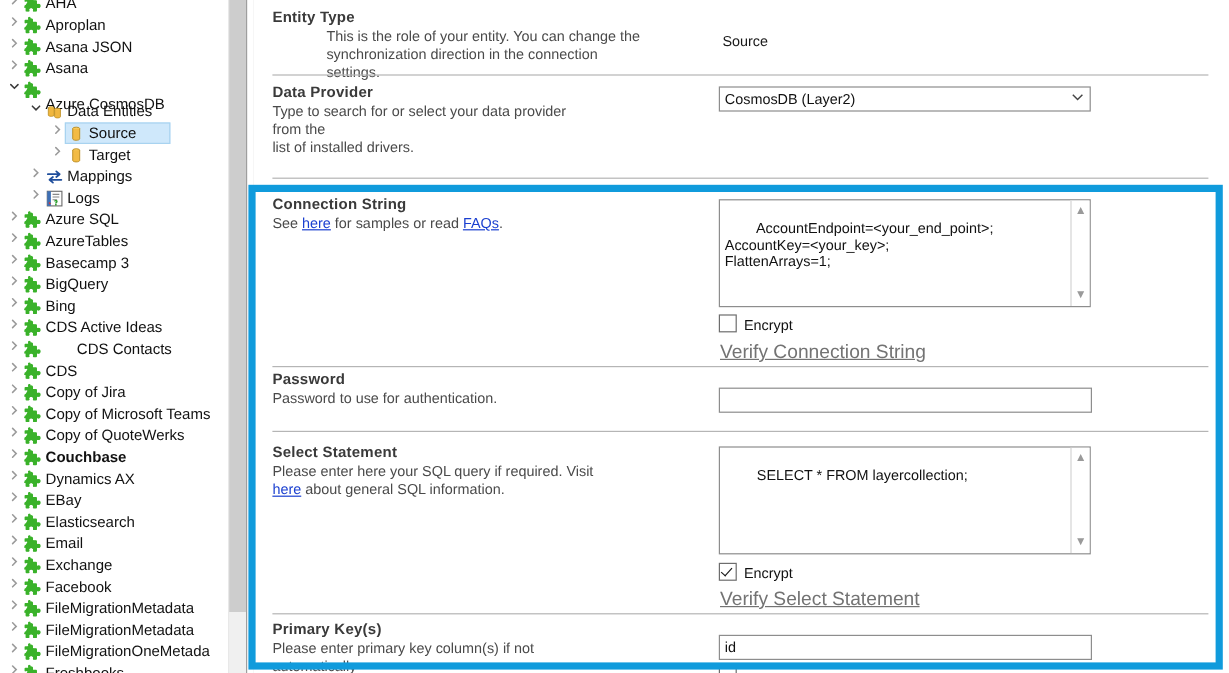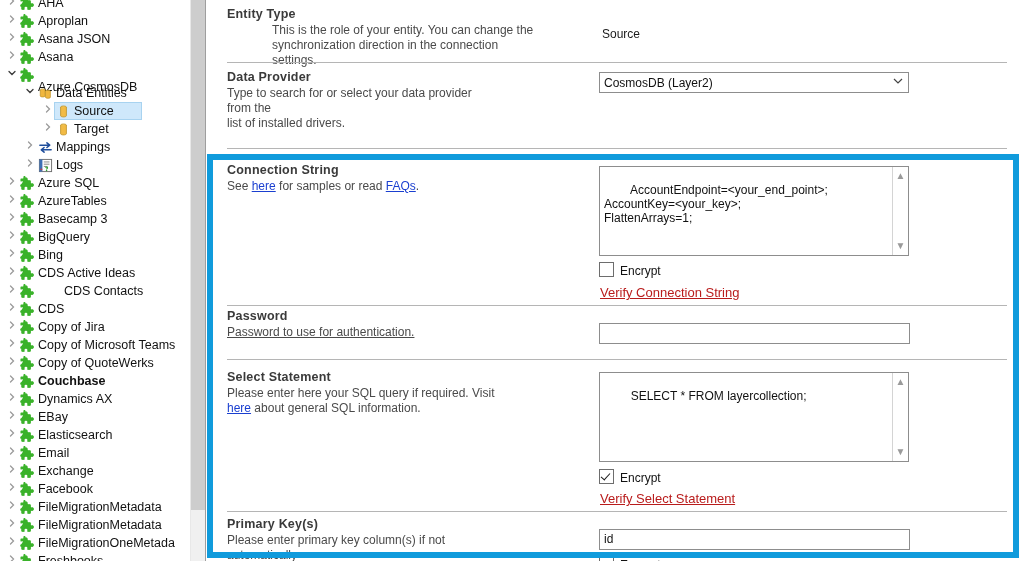--- a/index.html
+++ b/index.html
@@ -214,22 +214,22 @@
     content: "";
     position: absolute;
     left: 3px; top: 1px;
     width: 4px; height: 8px;
     border: solid #1b1b1b;
     border-width: 0 1.6px 1.6px 0;
     transform: rotate(42deg);
   }
   .vlink {
     position: absolute;
-    font-size: 13px;
-    color: #b91c1c;
+    font-size: 16px;
+    color: #737373;
     text-decoration: underline;
     cursor: pointer;
   }
 
   
   #highlight {
     position: absolute;
     left: 207px; top: 154px;
     width: 812px; height: 404px;
     border: 6px solid #109bdc;
@@ -627,21 +627,21 @@
       <div class="cbrow" style="left:388px;top:102px;">
         <span class="cbox" id="cs-cbox"></span><span>Encrypt</span>
       </div>
 
       <a class="vlink" style="left:389px;top:125px;">Verify Connection String</a>
     </div>
     <div class="sdivider" style="top:305px;"></div>
 
     <div class="srow" style="top:305px;">
       <div class="stitle" style="position:absolute;left:16px;top:4px;">Password</div>
-      <div class="sdesc" style="position:absolute;left:16px;top:20px;text-decoration:underline;">Password to use for authentication.</div>
+      <div class="sdesc" style="position:absolute;left:16px;top:20px;">Password to use for authentication.</div>
       <input class="textinput" style="left: 388px; top: 18px; width: 311px;" type="password" placeholder="">
     </div>
     <div class="sdivider" style="top:359px;"></div>
 
     <div class="srow" style="top:367px;">
       <div class="stitle" style="position:absolute;left:16px;top:3px;">Select Statement</div>
       <div class="sdesc" style="position:absolute;left:16px;top:19px;width:290px;max-width:290px;">
         <div>Please enter here your SQL query if required. Visit</div>
         <div><a class="slink">here</a><span> about general SQL information.</span></div>
       </div>

